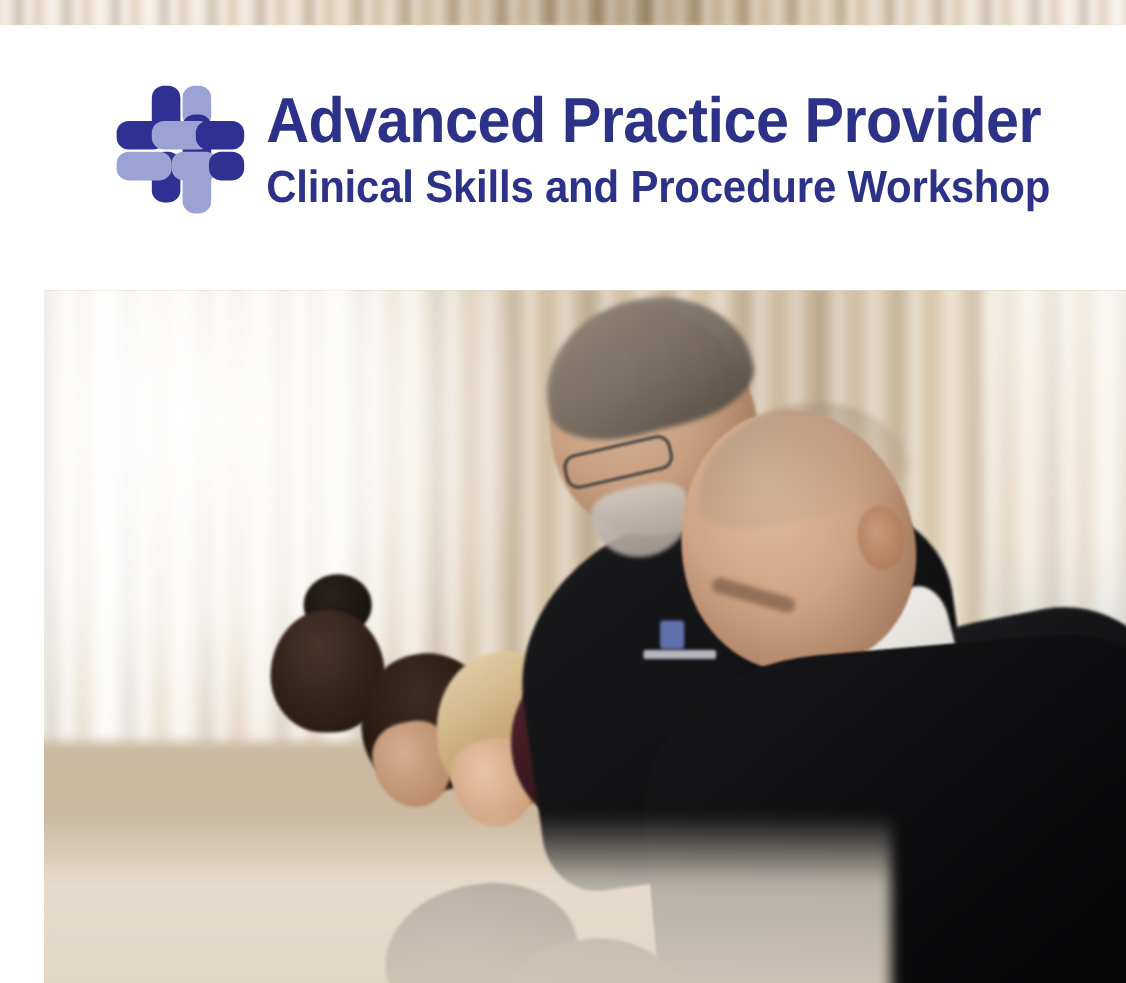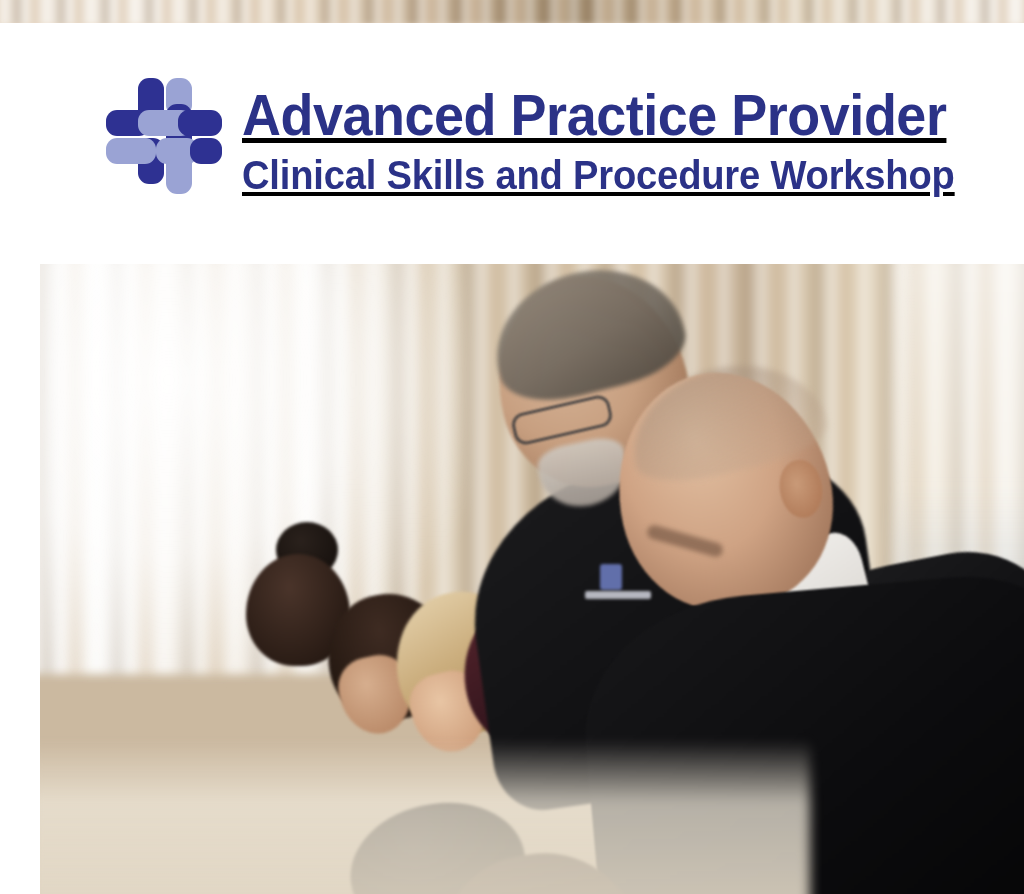--- a/index.html
+++ b/index.html
@@ -52,24 +52,23 @@
     position: absolute;
     left: 0; top: 23px;
     width: 1024px;
     height: 225px;
     background: #ffffff;
     display: flex;
     align-items: center;
   }
   .brand-lockup {
     display: flex;
-    align-items: flex-end;
+    align-items: center;
     margin-left: 104px;
     gap: 18px;
-    text-decoration: underline;
   }
 
   
   .logo-mark {
     position: relative;
     width: 120px;
     height: 120px;
     flex: 0 0 120px;
   }
   .logo-mark .bar {

